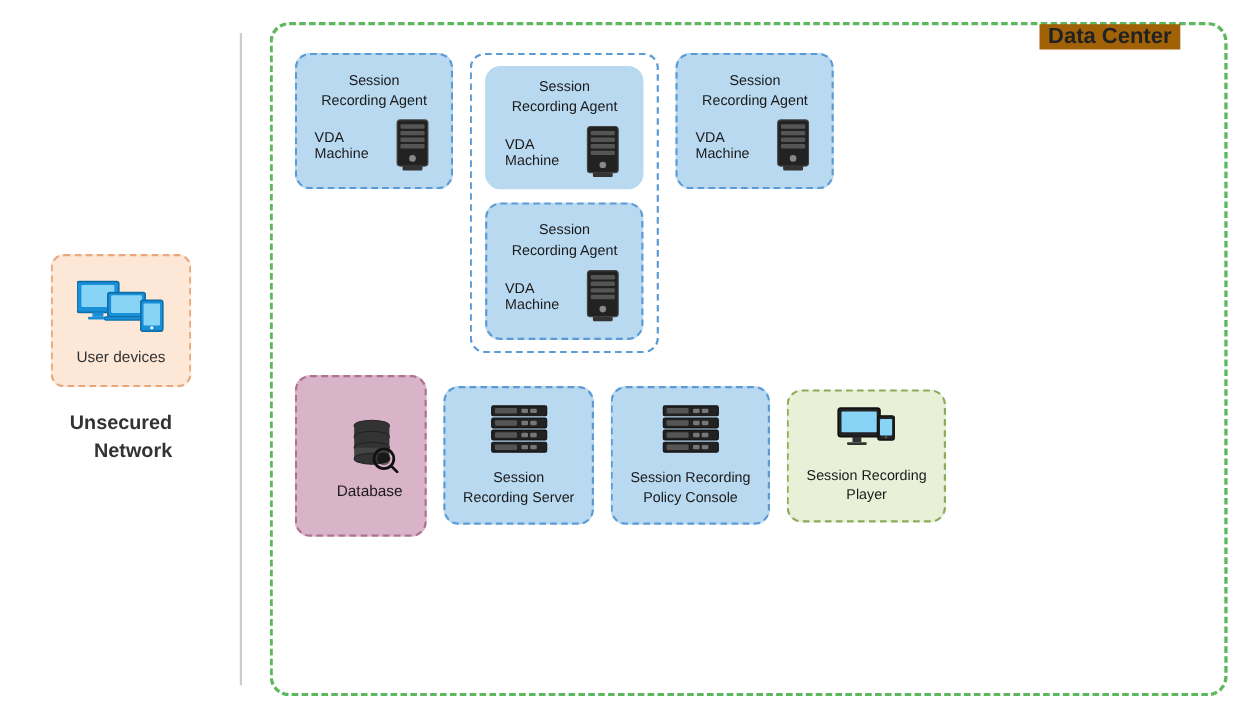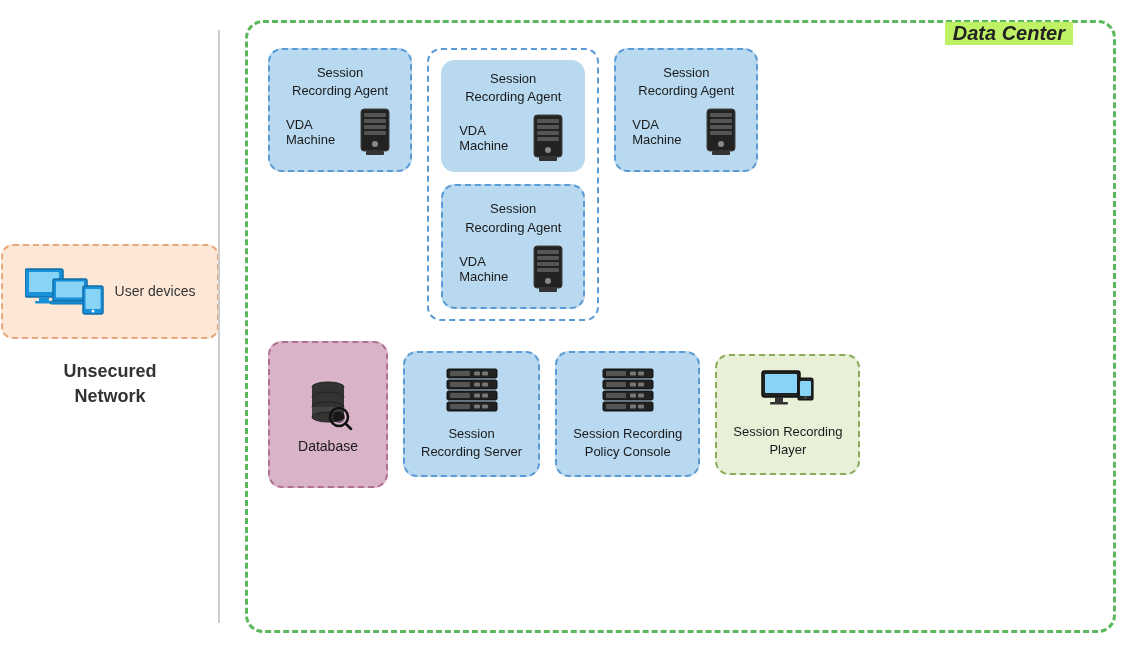--- a/index.html
+++ b/index.html
@@ -39,21 +39,21 @@
       width: 2px;
       background: #ccc;
     }
 
     .user-devices-box {
       background: #fde8d8;
       border: 2px dashed #e8a87c;
       border-radius: 12px;
       padding: 18px 22px;
       display: flex;
-      flex-direction: row;
+      flex-direction: column;
       align-items: center;
       gap: 10px;
       margin-bottom: 20px;
     }
 
     .unsecured-label {
       font-size: 18px;
       font-weight: bold;
       color: #333;
       text-align: center;
@@ -72,26 +72,25 @@
       border-radius: 18px;
       height: 100%;
       position: relative;
       padding: 15px 20px 15px 20px;
     }
 
     .data-center-title {
       position: absolute;
       top: -1px;
       right: 40px;
-      background: #bef264;
+      background: #a16207;
       padding: 0 8px;
       font-size: 20px;
       font-weight: bold;
       color: #222;
-      font-style: italic;
     }
 
     
     .top-row {
       display: flex;
       gap: 15px;
       margin-bottom: 20px;
       margin-top: 10px;
       align-items: flex-start;
     }
@@ -145,21 +144,21 @@
     }
 
     
     .database-box {
       background: #d9b3c8;
       border: 2px dashed #b07090;
       border-radius: 14px;
       padding: 32px 20px;
       display: flex;
       flex-direction: column;
-      align-items: center;
+      align-items: flex-end;
       gap: 8px;
       min-width: 120px;
     }
 
     .database-label {
       font-size: 14px;
       color: #1a1a1a;
       text-align: center;
     }
 
@@ -262,21 +261,21 @@
 
           <rect x="58" y="22" width="20" height="28" rx="2" fill="#1a90d9" stroke="#0e6fa8" stroke-width="1.5"></rect>
           <rect x="60.5" y="25" width="15" height="20" rx="1" fill="#87d4f7"></rect>
           <circle cx="68" cy="47" r="1.5" fill="#fff"></circle>
         </svg>
       </div>
       <div class="user-devices-label" style="font-size:14px;color:#333;text-align:center;">User devices</div>
     </div>
 
     <div class="unsecured-label">
-      <span style="white-space:pre-line;display:block;text-align:center;">Unsecured
+      <span style="white-space:pre-line;display:block;text-align:right;">Unsecured
 Network</span>
     </div>
 
     <div class="vertical-divider"></div>
   </div>
 
   <div class="right-panel">
     <div class="data-center-outer">
       <div class="data-center-title">Data Center</div>
 

